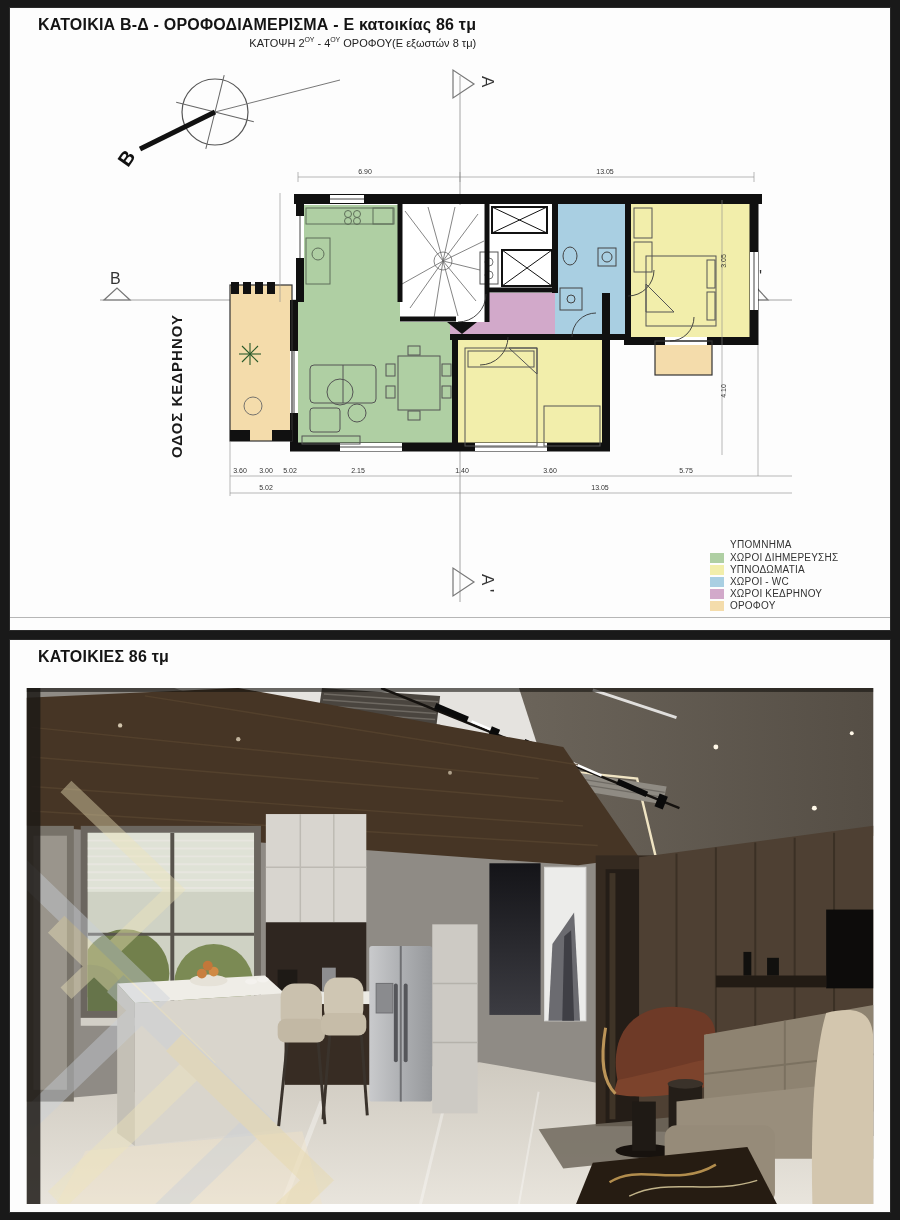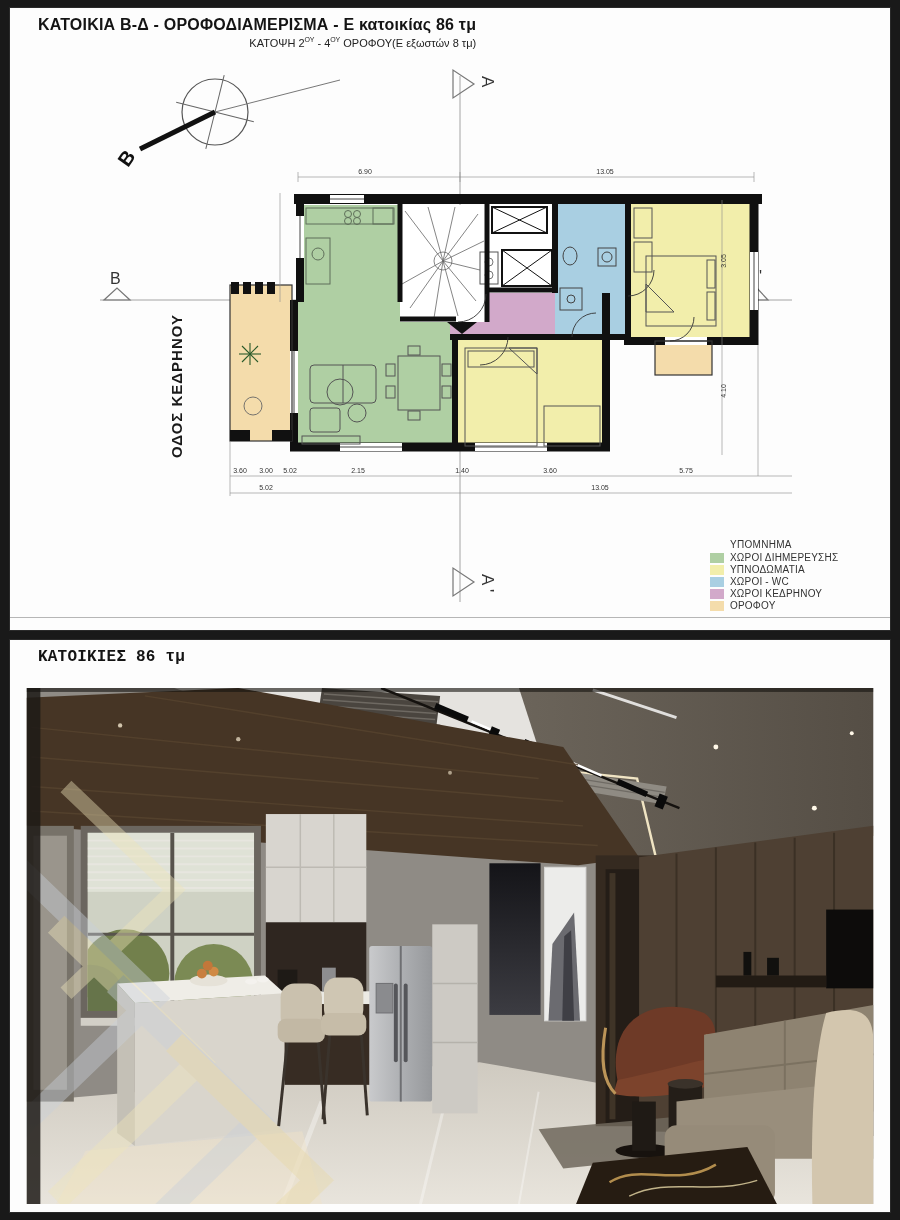--- a/index.html
+++ b/index.html
@@ -7,21 +7,21 @@
     width:900px;height:1220px;position:relative;
     background:#191919;
     font-family:"Liberation Sans", sans-serif;
     overflow:hidden;
   }
   .sheet{
     position:absolute;left:10px;background:#fdfdfd;
     box-shadow:0 0 0 1px #2a2a2a;
   }
   #plan-sheet{top:8px;width:880px;height:622px;}
-  #photo-sheet{top:640px;width:880px;height:572px;font-family:Liberation Mono, monospace;}
+  #photo-sheet{top:640px;width:880px;height:572px;}
   .sheet-header{position:absolute;left:28px;top:8px;text-align:right;}
   .sheet-title{
     font-size:16px;font-weight:bold;color:#141414;letter-spacing:.2px;
     font-stretch:condensed;
   }
   .sheet-subtitle{font-size:11px;color:#222;margin-top:2px;}
   .sheet-subtitle sup{font-size:7px;}
   #plan-svg{position:absolute;left:0;top:48px;}
   #photo-svg{position:absolute;left:10px;top:48px;display:block;}
   .legend{

